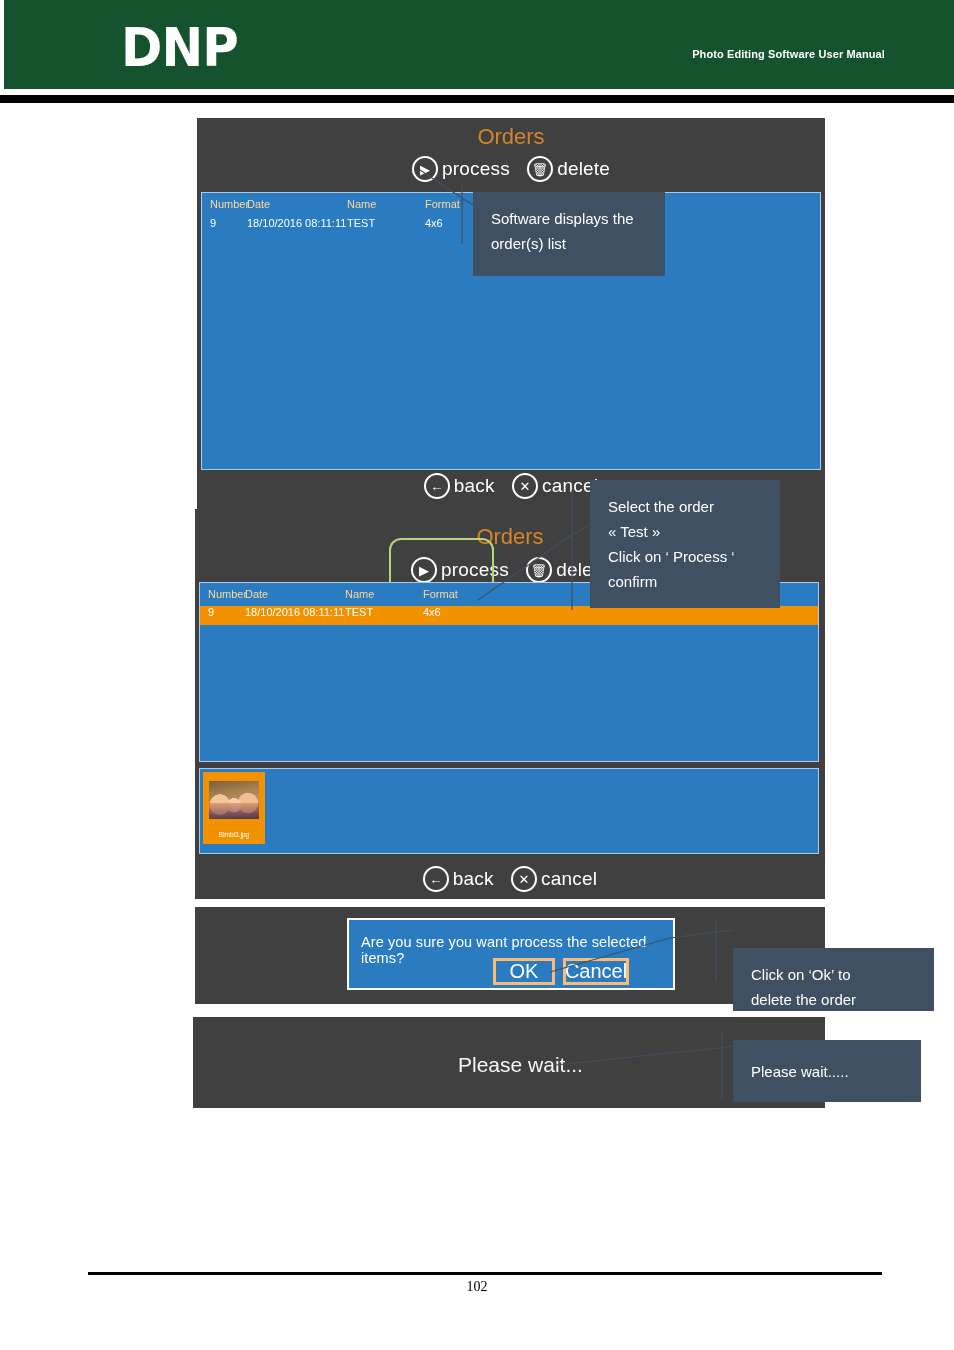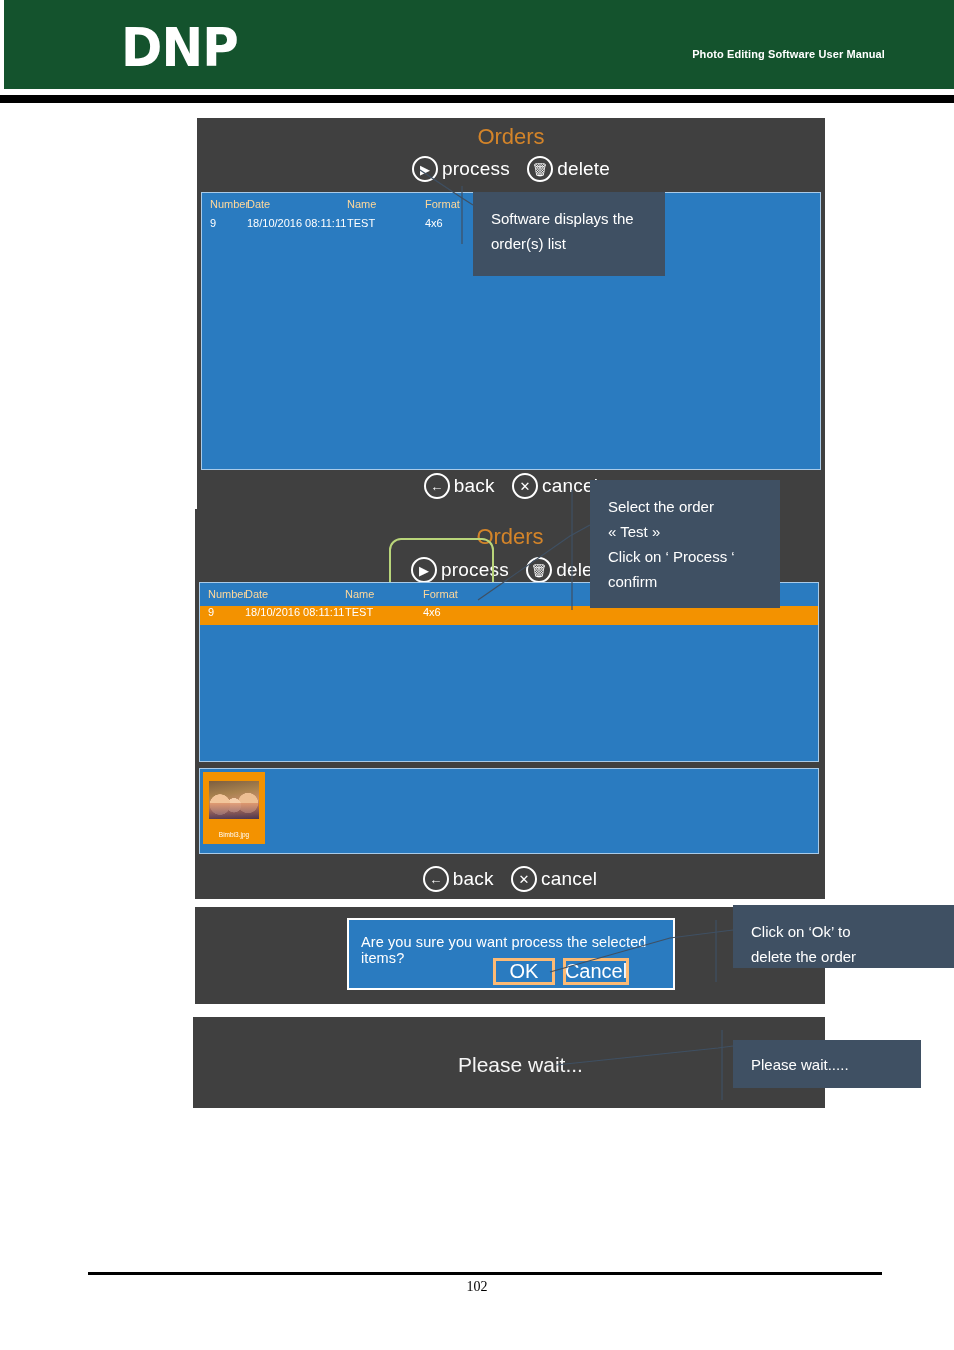--- a/index.html
+++ b/index.html
@@ -373,32 +373,32 @@
     <div class="dlg-btn" style="left:144px; top:38px; width:62px; height:27px;">OK</div>
     <div class="dlg-btn" style="left:214px; top:38px; width:66px; height:27px;">Cancel</div>
   </div>
 </div>
 
 <svg class="leader" width="954" height="1350">
   <polyline points="550,972 670,938 733,930" fill="none" stroke="#3f5063" stroke-width="1.2"></polyline>
   <line x1="716" y1="920" x2="716" y2="982" stroke="#3f5063" stroke-width="1.2"></line>
 </svg>
 
-<div class="callout" style="left:733px; top:905px; width:221px; height:63px;">
+<div class="callout" style="left:733px; top:948px; width:201px; height:63px;">
   <div>Click on ‘Ok’ to</div>
   <div>delete the order</div>
 </div>
 
 <div class="shot" style="left:193px; top:1017px; width:632px; height:91px;">
   <div class="wait-text" style="left:265px; top:36px;">Please wait...</div>
 </div>
 
 <svg class="leader" width="954" height="1350">
   <polyline points="556,1065 718,1048 733,1046" fill="none" stroke="#3f5063" stroke-width="1.2"></polyline>
   <line x1="722" y1="1030" x2="722" y2="1100" stroke="#3f5063" stroke-width="1.2"></line>
 </svg>
 
-<div class="callout" style="left:733px; top:1040px; width:188px; height:48px; display:flex; align-items:center;">
+<div class="callout" style="left:733px; top:1040px; width:188px; height:62px; display:flex; align-items:center;">
   <div>Please wait.....</div>
 </div>
 
 <div class="footer-rule"></div>
 <div class="footer-page">102</div>
 
 </body></html>

